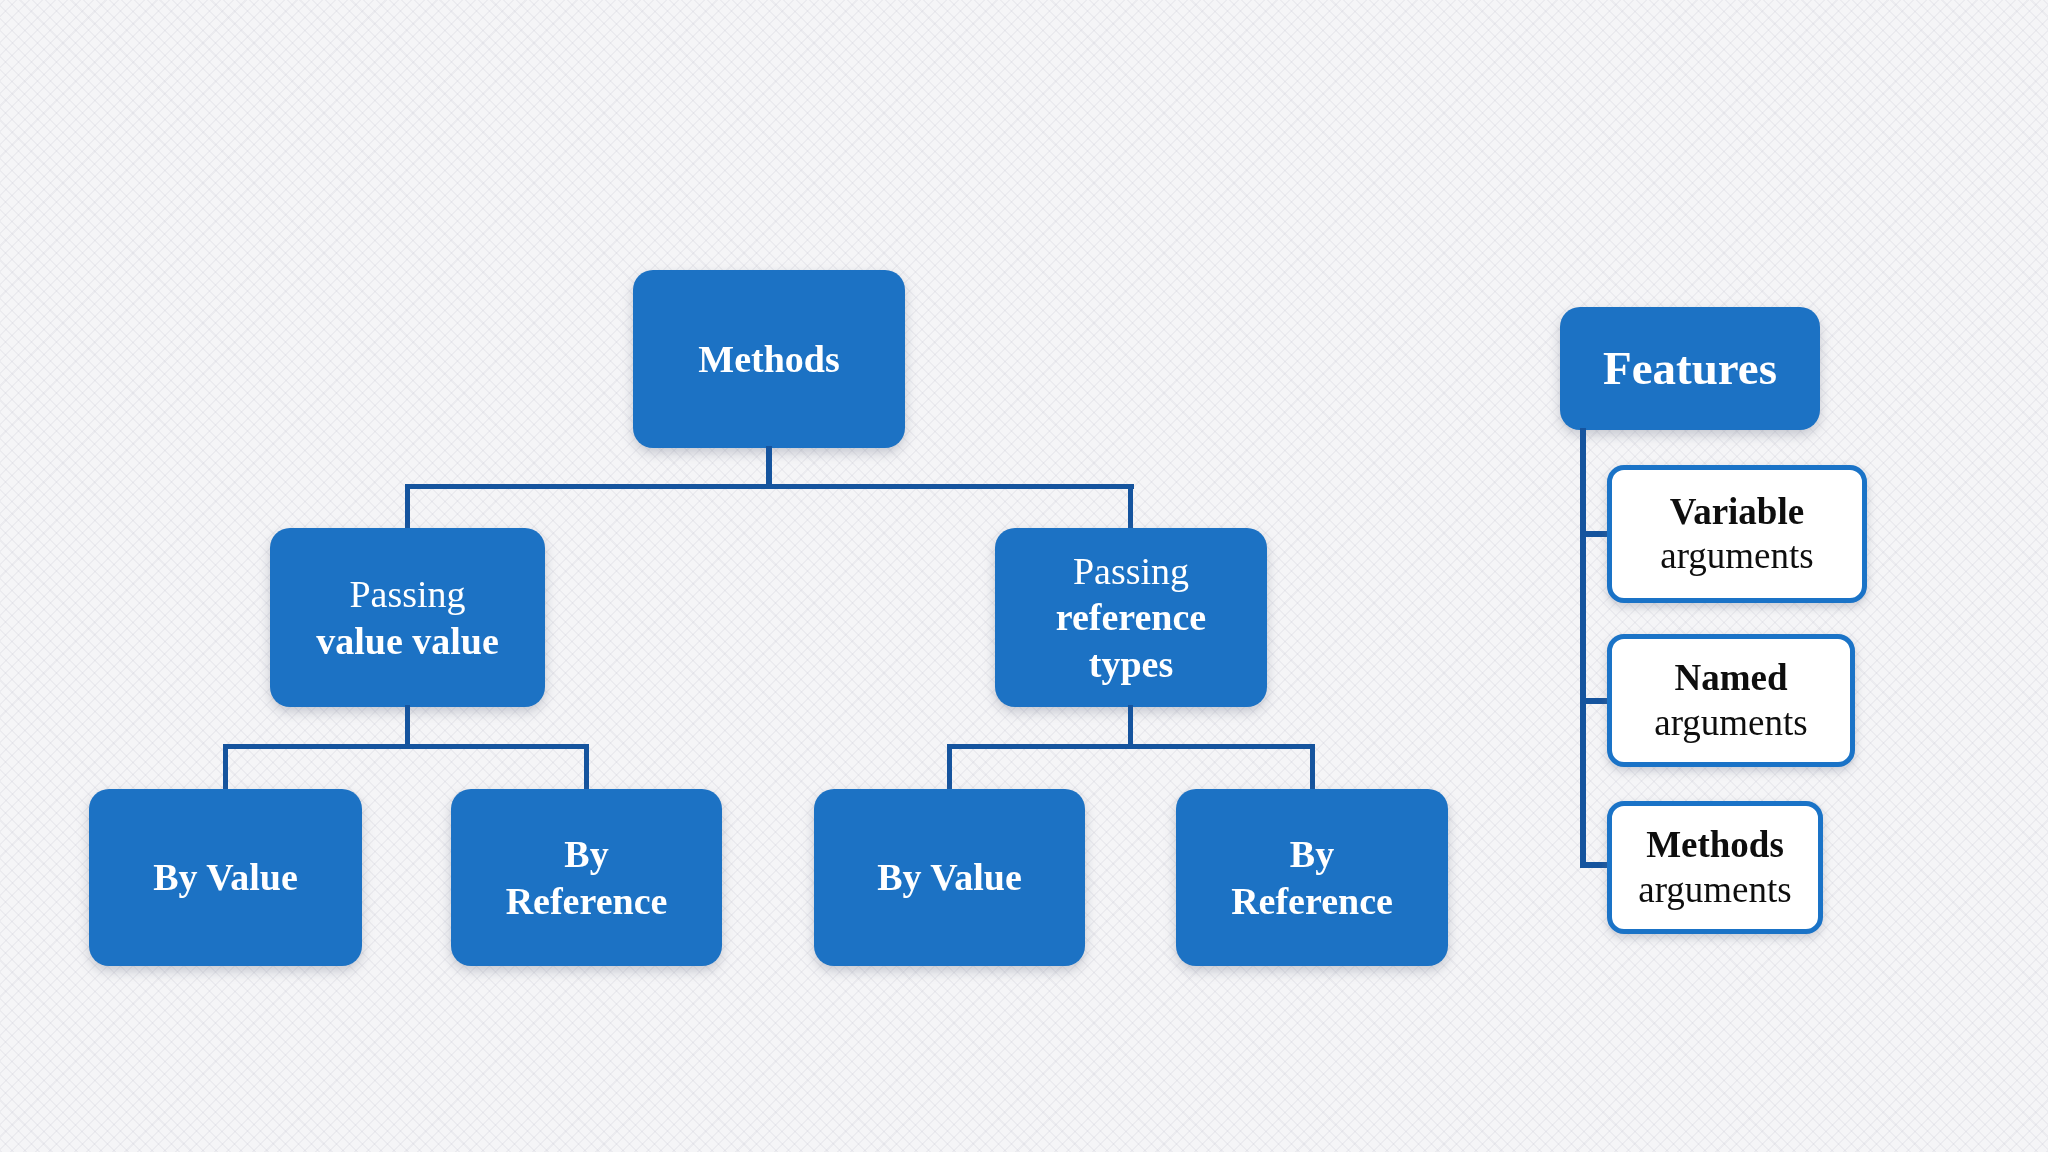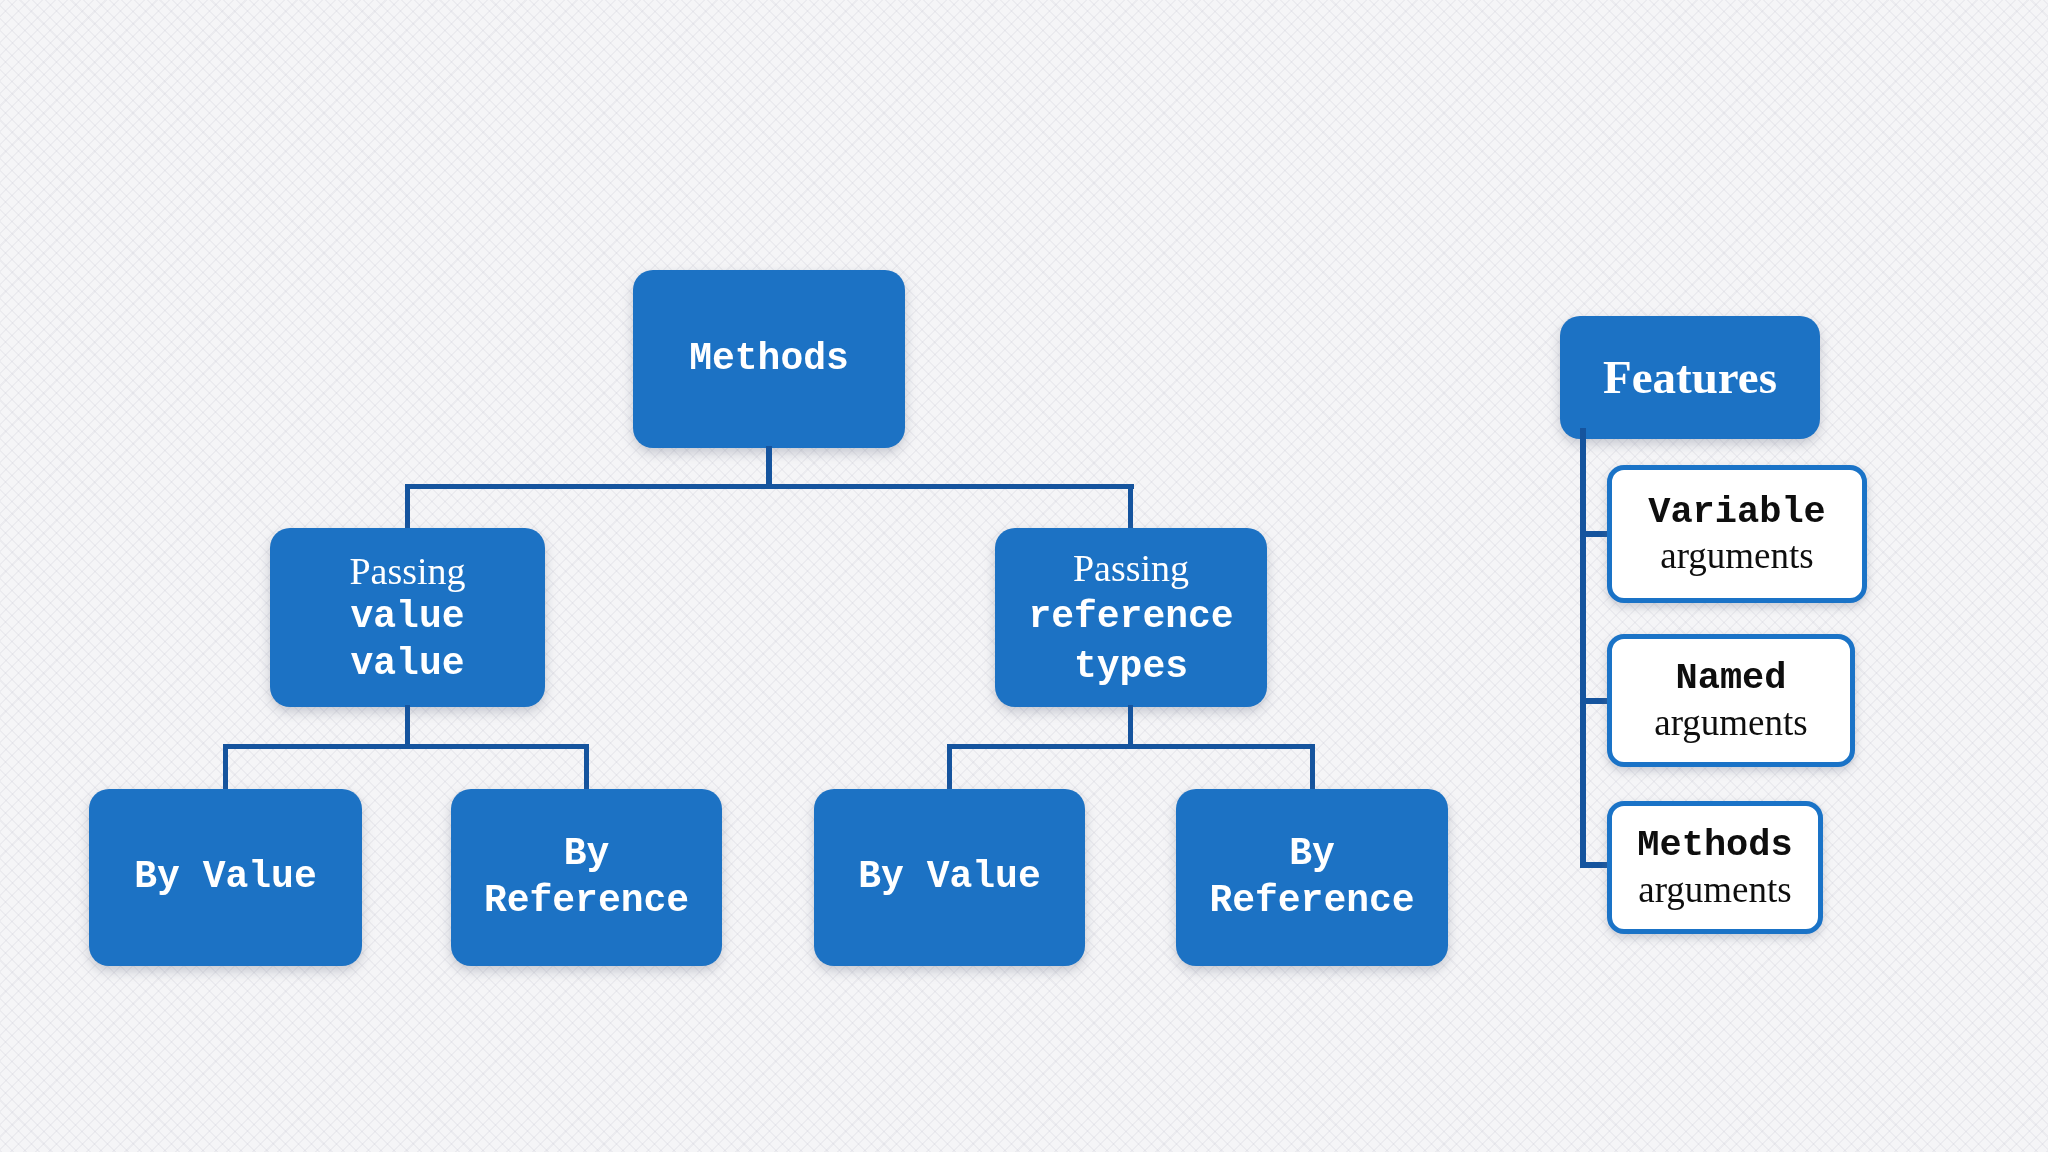--- a/index.html
+++ b/index.html
@@ -24,22 +24,22 @@
     background:#1c72c4;
     border-radius:20px;
     color:#ffffff;
     display:flex;align-items:center;justify-content:center;
     text-align:center;
     box-shadow:0 5px 12px rgba(120,126,145,0.38);
     font-size:38px;line-height:1.22;
   }
   .bluebox .inner{width:100%;}
   .ln{display:block;}
-  .bold{font-weight:700;font-family:Liberation Mono, monospace;}
-  .features-head{font-size:47px;font-weight:700;margin-top:9px;}
+  .bold{font-weight:700;}
+  .features-head{font-size:47px;font-weight:700;}
   .whitebox{
     position:absolute;
     background:#ffffff;
     border:5px solid #1a73c7;
     border-radius:17px;
     color:#0e0e0e;
     display:flex;align-items:center;justify-content:center;
     text-align:center;
     box-shadow:0 4px 10px rgba(120,126,145,0.35);
     font-size:37px;line-height:1.2;

